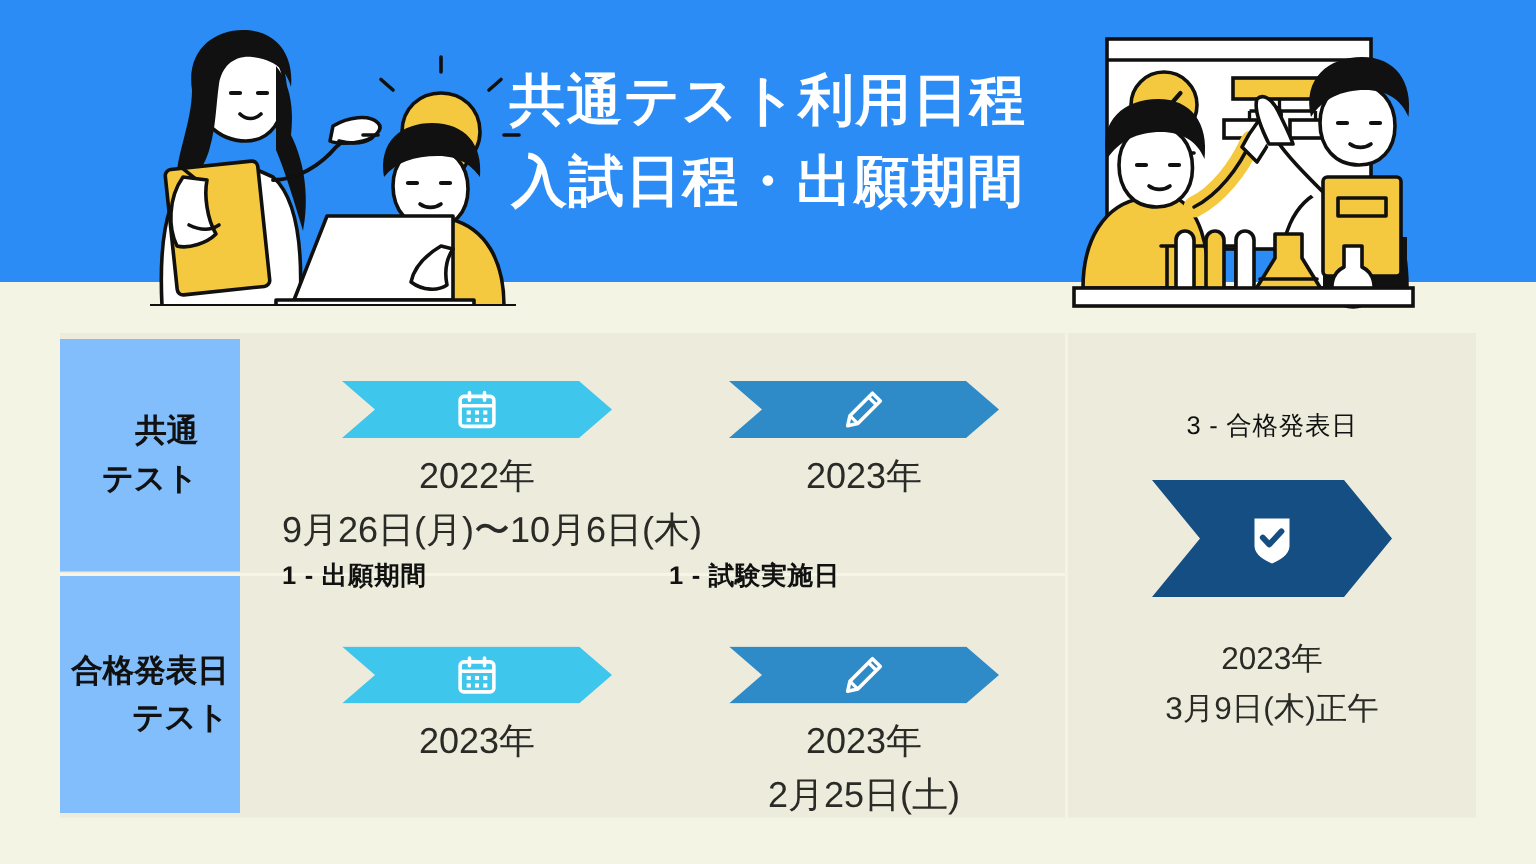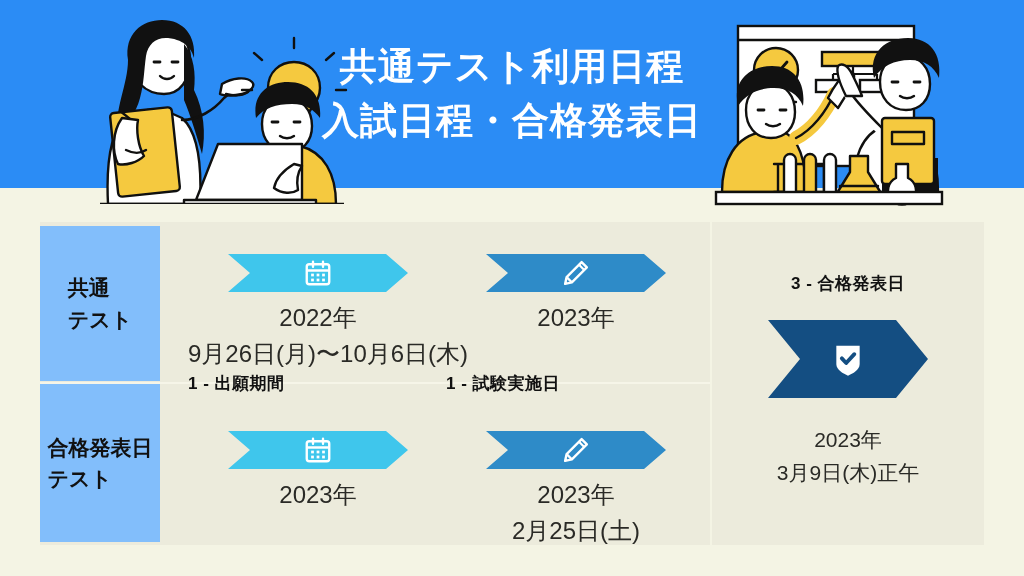--- a/index.html
+++ b/index.html
@@ -42,21 +42,21 @@
     position:absolute;left:40px;top:382px;width:670px;height:2px;
     background:#F6F5E8;
   }
 
   
   .row-label{
     position:absolute;left:40px;width:120px;
     background:#82BEFB;
     display:flex;align-items:center;justify-content:center;
     color:#111111;font-weight:bold;font-size:21px;line-height:1.5;
-    text-align:left;
+    text-align:right;
   }
   .row-label-1{top:226px;height:155px;}
   .row-label-2{top:384px;height:158px;}
   .row-label span{display:block;}
 
   
   .chev{
     position:absolute;height:38px;
     display:flex;align-items:center;justify-content:center;
     clip-path:polygon(0 0, calc(100% - 22px) 0, 100% 50%, calc(100% - 22px) 100%, 0 100%, 22px 50%);
@@ -85,21 +85,21 @@
   .steplabel{
     position:absolute;width:260px;text-align:left;
     color:#111111;font-weight:bold;font-size:17px;letter-spacing:.5px;
   }
   .sl-1{left:188px;top:372px;}
   .sl-2{left:446px;top:372px;}
 
   
   .right-title{
     position:absolute;left:716px;top:272px;width:264px;
-    text-align:center;color:#111111;font-weight:bold;font-size:17px;
+    text-align:center;color:#111111;font-weight:normal;font-size:17px;
     letter-spacing:.5px;
   }
   .chev-right{
     position:absolute;left:768px;top:320px;width:160px;height:78px;
     background:#144E82;
     display:flex;align-items:center;justify-content:center;
     clip-path:polygon(0 0, calc(100% - 32px) 0, 100% 50%, calc(100% - 32px) 100%, 0 100%, 32px 50%);
   }
   .right-date{
     position:absolute;left:716px;top:424px;width:264px;
@@ -109,21 +109,21 @@
 </style>
 </head>
 <body>
 
 <div id="stage">
 
   <div class="header">
 
     <div class="header-title">
       <span class="ln">共通テスト利用日程</span>
-      <span class="ln">入試日程・合格発表日</span>
+      <span class="ln">入試日程・出願期間</span>
     </div>
 
     <svg class="illus illus-left" viewBox="0 0 300 190">
       <g fill="none" stroke="#10100F" stroke-width="2.4" stroke-linecap="round" stroke-linejoin="round">
 
         <path d="M52 190 C50 150 54 118 70 104 L92 96 L108 96 L126 104 C142 118 146 150 144 190 Z" fill="#FFFFFF"></path>
         <path d="M74 44 C74 24 88 12 104 12 C122 12 134 26 134 46 C134 66 124 80 108 80 C90 80 74 66 74 44 Z" fill="#FFFFFF"></path>
 
         <path d="M72 46 C68 20 86 6 106 6 C128 6 140 22 138 44 C136 36 130 26 112 24 C100 23 92 30 90 42 C88 56 88 70 84 84 C80 100 70 110 62 116 C58 96 72 70 72 46 Z" fill="#111111" stroke="none"></path>
         <path d="M128 30 C138 42 140 60 138 76 C148 96 150 120 146 140 C140 120 134 100 128 86 Z" fill="#111111" stroke="none"></path>

